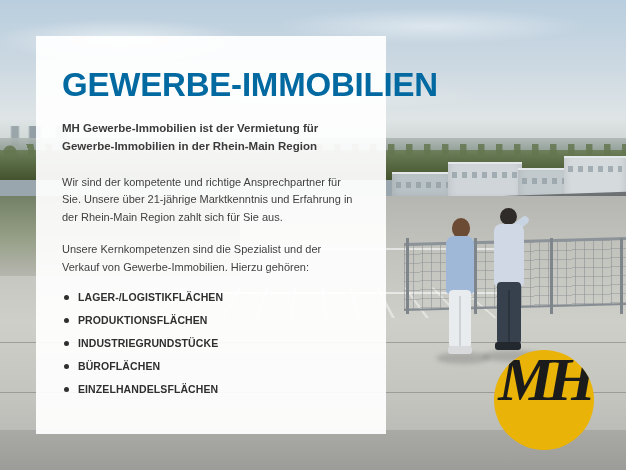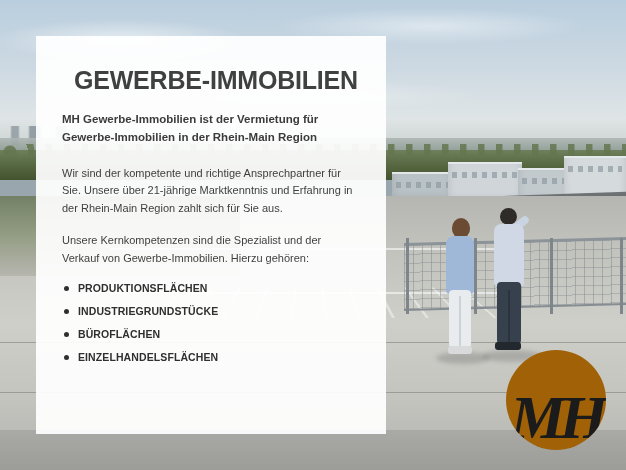--- a/index.html
+++ b/index.html
@@ -223,25 +223,25 @@
     padding: 30px 28px 20px 26px;
   }
   .kicker {
     font-size: 12.5px;
     font-weight: bold;
     letter-spacing: .6px;
     color: #3f3f3f;
     margin: 0 0 4px 0;
   }
   .headline {
-    font-size: 25px;
+    font-size: 33px;
     font-weight: bold;
     letter-spacing: -.2px;
-    color: #404040;
-    margin: 0 0 16px 12px;
+    color: #0369a1;
+    margin: 0 0 16px 0;
     white-space: nowrap;
   }
   .subhead {
     font-size: 11.5px;
     font-weight: bold;
     color: #3b3b3b;
     line-height: 1.55;
     margin: 0 0 18px 0;
   }
   .para {
@@ -306,26 +306,26 @@
     font-size: 12.5px;
     font-weight: bold;
     color: #c8102e;
     text-decoration: underline;
     letter-spacing: -.1px;
   }
 
   
   .logo {
     position: absolute;
-    right: 20px; bottom: 20px;
+    right: 32px; bottom: 20px;
     width: 100px; height: 100px;
     border-radius: 50%;
-    background: #a16207;
+    background: #eab308;
     display: flex;
-    align-items: flex-end;
+    align-items: flex-start;
     justify-content: center;
     overflow: hidden;
   }
   .logo-mark {
     font-size: 62px;
     font-weight: bold;
     font-style: italic;
     color: #1b1b1b;
     letter-spacing: -6px;
     line-height: 1;
@@ -409,20 +409,21 @@
     </div>
   </div>
 
   <div class="panel">
     <div class="headline">GEWERBE-IMMOBILIEN</div>
     <div class="subhead">MH Gewerbe-Immobilien ist der Vermietung für Gewerbe-Immobilien in der Rhein-Main Region</div>
     <p class="para">Wir sind der kompetente und richtige Ansprechpartner für Sie. Unsere über 21-jährige Marktkenntnis und Erfahrung in der Rhein-Main Region zahlt sich für Sie aus.</p>
     <p class="para">Unsere Kernkompetenzen sind die Spezialist und der Verkauf von Gewerbe-Immobilien. Hierzu gehören:</p>
 
     <ul class="bullets">
+      <li>LAGER-/LOGISTIKFLÄCHEN</li>
       <li>PRODUKTIONSFLÄCHEN</li>
       <li>INDUSTRIEGRUNDSTÜCKE</li>
       <li>BÜROFLÄCHEN</li>
       <li>EINZELHANDELSFLÄCHEN</li>
     </ul>
 
   </div>
 
   <div class="logo">
     <div class="logo-mark">MH</div>

